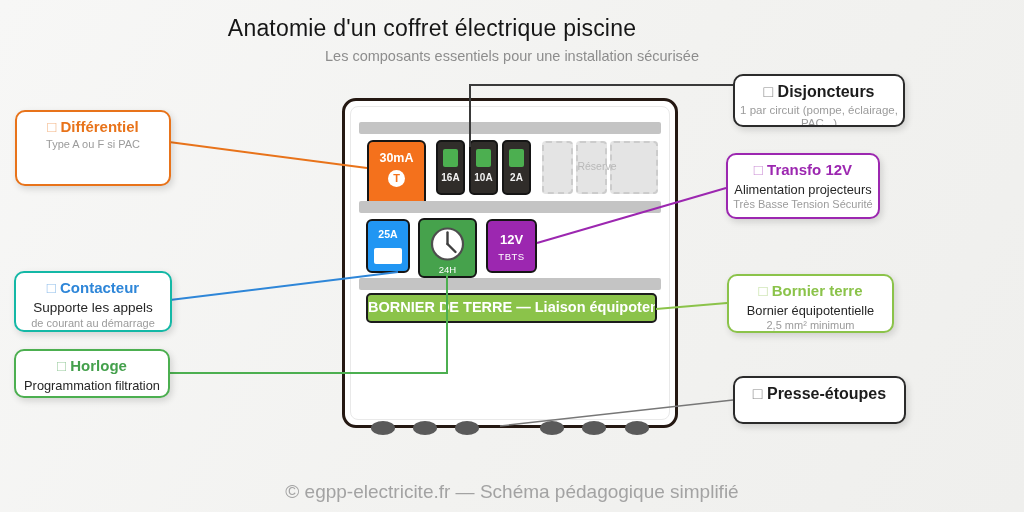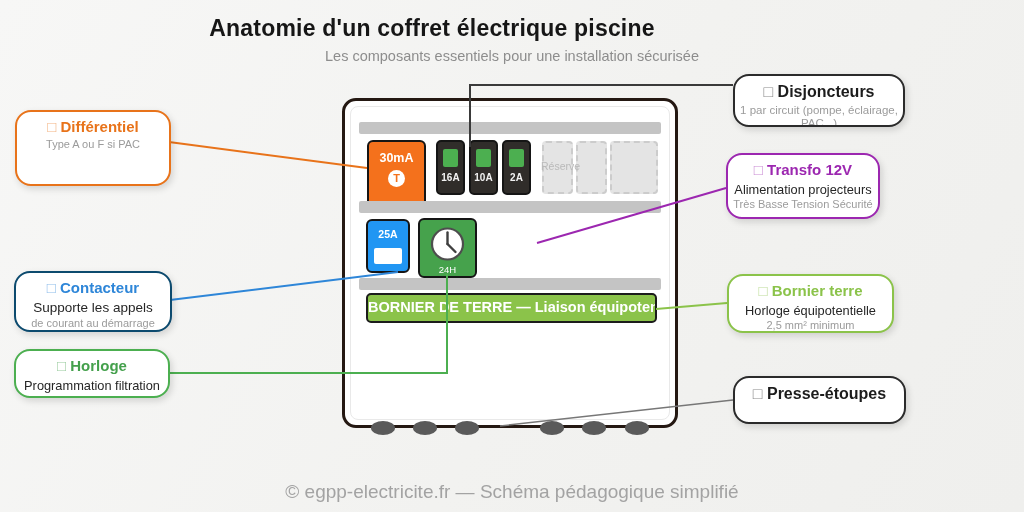--- a/index.html
+++ b/index.html
@@ -3,21 +3,21 @@
 <meta charset="utf-8">
 <style>
   html,body{margin:0;padding:0;}
   body{
     width:1024px;height:512px;position:relative;overflow:hidden;
     font-family:"Liberation Sans", sans-serif;
     background:linear-gradient(120deg,#f7f7f6 0%,#f2f2f0 55%,#efefed 100%);
   }
   .hdr-title{
     position:absolute;top:15px;left:0;width:864px;text-align:center;
-    font-size:23px;font-weight:bold;color:#161616;letter-spacing:.2px;
+    font-size:23px;font-weight:normal;color:#161616;letter-spacing:.2px;
   }
   .hdr-sub{
     position:absolute;top:48px;left:0;width:1024px;text-align:center;
     font-size:14.5px;color:#8d8d8d;
   }
   
   .cabinet{
     position:absolute;left:342px;top:98px;width:336px;height:330px;
     background:#ffffff;border:3.5px solid #241812;border-radius:14px;
     box-sizing:border-box;z-index:1;
@@ -31,55 +31,55 @@
   .m-rcd .tbadge{
     width:17px;height:17px;border-radius:50%;background:#fff;color:#f4711c;
     font-size:11px;font-weight:bold;line-height:17px;margin:5px auto 0;
   }
   .m-brk{width:29px;height:55px;background:#302d2a;border-radius:5px;top:39px;}
   .brk1{left:91px}.brk2{left:124px}.brk3{left:157px}
   .brk-led{width:15px;height:18px;background:#4caf50;border-radius:2px;margin:7px auto 0;}
   .brk-lab{font-size:10px;margin-top:5px;color:#f2f2f2;font-weight:bold;}
   .dashed{position:absolute;top:40px;height:53px;background:#e4e4e4;border:2px dashed #cccccc;border-radius:4px;box-sizing:border-box;}
   .dsh1{left:197px;width:31px}.dsh2{left:231px;width:31px}.dsh3{left:265px;width:48px}
-  .reserve-lab{position:absolute;left:196px;top:59px;width:112px;font-size:10.5px;color:#b9b9b9;}
+  .reserve-lab{position:absolute;left:196px;top:59px;width:112px;text-align:center;font-size:10.5px;color:#b9b9b9;}
   .m-ctr{left:21px;top:118px;width:44px;height:54px;background:#2196f3;}
   .m-ctr .amp{font-size:10.5px;font-weight:bold;margin-top:7px;}
   .m-ctr .slot{width:28px;height:16px;background:#fff;border-radius:2px;margin:8px auto 0;}
   .m-clk{left:73px;top:117px;width:59px;height:60px;background:#46a24c;}
   .m-clk .lab{font-size:9.5px;margin-top:1px;}
   .m-tfo{left:141px;top:118px;width:51px;height:54px;background:#9c27b0;}
   .m-tfo .v{font-size:13px;font-weight:bold;margin-top:11px;}
   .m-tfo .s{font-size:9.5px;letter-spacing:.5px;margin-top:4px;}
   .gbar{
     position:absolute;left:21px;top:192px;width:291px;height:30px;box-sizing:border-box;
     background:#8bc34a;border:2.5px solid #1c1c1c;border-radius:5px;
     overflow:hidden;white-space:nowrap;text-align:center;
     font-size:14.5px;font-weight:bold;color:#ffffff;line-height:25px;
   }
   .gland{position:absolute;top:421px;width:24px;height:14px;background:#5a5a5a;border-radius:50%;z-index:2;}
   
   .connectors{position:absolute;left:0;top:0;z-index:3;pointer-events:none;}
   
   .callout{
-    position:absolute;box-sizing:border-box;background:#ffffff;border-radius:16px;
+    position:absolute;box-sizing:border-box;background:#ffffff;border-radius:10px;
     text-align:center;z-index:4;box-shadow:2px 3px 7px rgba(0,0,0,.14);
     overflow:hidden;padding-top:6px;
   }
   .callout .c-title{font-size:15px;font-weight:bold;line-height:1.25;}
   .callout .c-main{font-size:12.8px;color:#262626;line-height:1.2;margin-top:2px;}
   .callout .c-note{font-size:11px;color:#9b9b9b;line-height:1.15;margin-top:1px;white-space:nowrap;}
   .co-diff{left:15px;top:110px;width:156px;height:76px;border:2px solid #e8731a;}
   .co-diff .c-title{color:#e8731a;}
   .co-disj{left:733px;top:74px;width:172px;height:53px;border:2px solid #2b2b2b;}
   .co-disj .c-title{color:#1c1c1c;font-size:16px;}
   .co-disj .c-note{white-space:normal;font-size:11.5px;margin-top:2px;}
   .co-tfo{left:726px;top:153px;width:154px;height:66px;border:2px solid #9c27b0;}
   .co-tfo .c-title{color:#9c27b0;}
-  .co-ctr{left:14px;top:271px;width:158px;height:61px;border:2px solid #0c4a6e;}
+  .co-ctr{left:14px;top:271px;width:158px;height:61px;border:2px solid #14b8a6;}
   .co-ctr .c-title{color:#2e86d8;}
   .co-ctr .c-main{font-size:13.5px;}
   .co-hlg{left:14px;top:349px;width:156px;height:49px;border:2px solid #4caf50;}
   .co-hlg .c-title{color:#44a04c;}
   .co-brn{left:727px;top:274px;width:167px;height:59px;border:2px solid #8bc34a;}
   .co-brn .c-title{color:#8bc34a;}
   .co-prs{left:733px;top:376px;width:173px;height:48px;border:2px solid #2b2b2b;}
   .co-prs .c-title{color:#1c1c1c;font-size:16px;}
   .co-prs .c-note{font-size:12.5px;margin-top:2px;}
   .glyph{font-weight:normal;opacity:.55;}
@@ -131,20 +131,24 @@
 
   <div class="module m-clk">
     <svg width="55" height="38" viewBox="0 0 55 38" style="display:block;margin:5px auto 0;">
       <circle cx="27.5" cy="19" r="15.5" fill="#ffffff" stroke="#4e4e4e" stroke-width="2.2"></circle>
       <line x1="27.5" y1="19" x2="27.5" y2="7.5" stroke="#3f3f3f" stroke-width="2.4" stroke-linecap="round"></line>
       <line x1="27.5" y1="19" x2="35.5" y2="27" stroke="#3f3f3f" stroke-width="2.4" stroke-linecap="round"></line>
     </svg>
     <div class="lab">24H</div>
   </div>
 
+  <div class="module m-tfo">
+    <div class="v">12V</div>
+    <div class="s">TBTS</div>
+  </div>
 
   <div class="rail rail3"></div>
 
   <div class="gbar">BORNIER DE TERRE — Liaison équipotentielle</div>
 </div>
 
 <div class="gland" style="left:371px"></div>
 <div class="gland" style="left:413px"></div>
 <div class="gland" style="left:455px"></div>
 <div class="gland" style="left:540px"></div>
@@ -183,21 +187,21 @@
   <div class="c-note">de courant au démarrage</div>
 </div>
 
 <div class="callout co-hlg">
   <div class="c-title"><span class="glyph">□</span> <span>Horloge</span></div>
   <div class="c-main">Programmation filtration</div>
 </div>
 
 <div class="callout co-brn">
   <div class="c-title"><span class="glyph">□</span> <span>Bornier terre</span></div>
-  <div class="c-main">Horloge équipotentielle</div>
+  <div class="c-main">Bornier équipotentielle</div>
   <div class="c-note">2,5 mm² minimum</div>
 </div>
 
 <div class="callout co-prs">
   <div class="c-title"><span class="glyph">□</span> <span>Presse-étoupes</span></div>
 </div>
 
 <div class="footer">© egpp-electricite.fr — Schéma pédagogique simplifié</div>
 
 </body></html>

